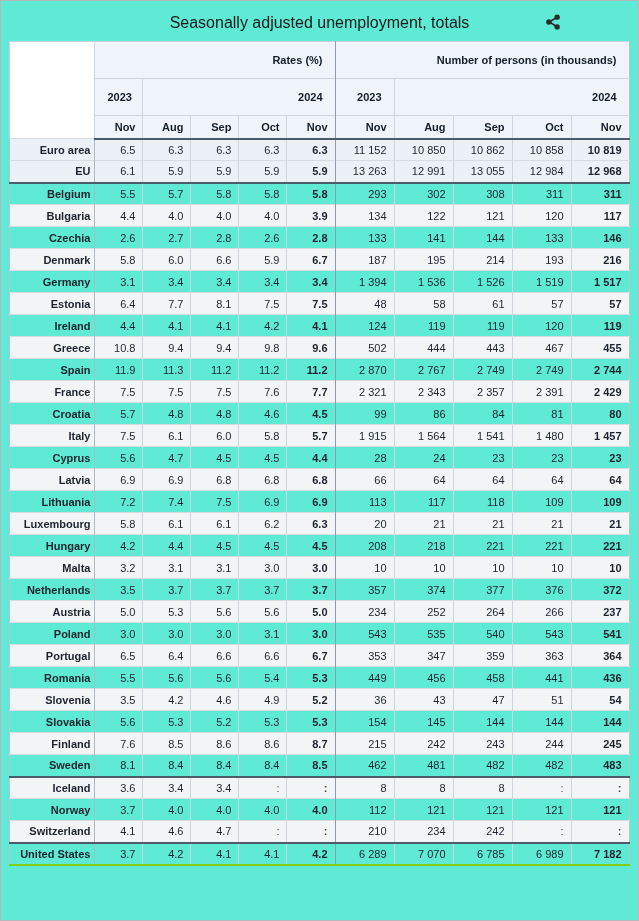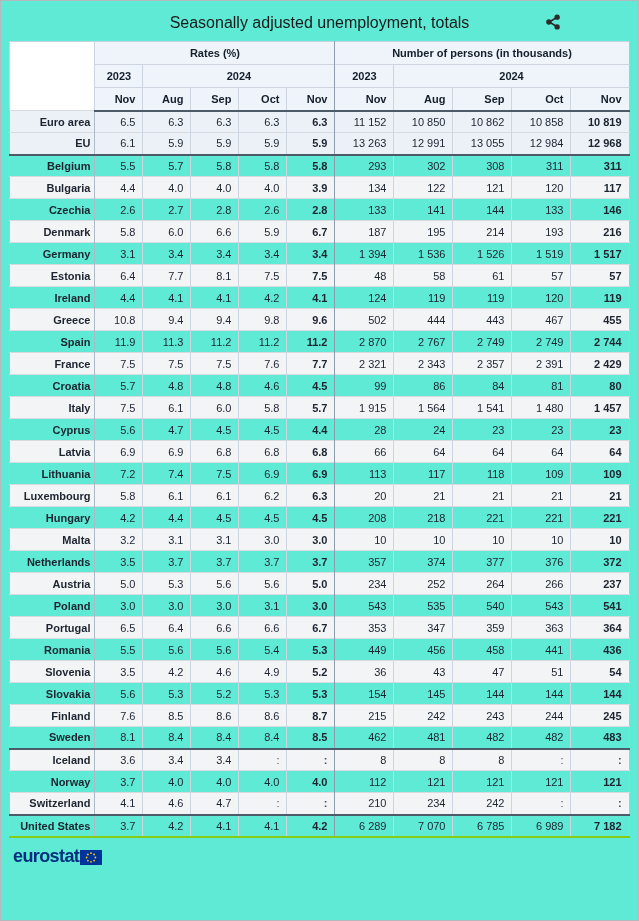--- a/index.html
+++ b/index.html
@@ -20,21 +20,21 @@
     border-collapse:collapse;table-layout:fixed;width:619px;margin:0 auto;
     font-size:11px;color:#1c2430;
     border-left:1px solid #b9c2cf;border-right:1px solid #b9c2cf;border-top:1px solid #c9d3df;
   }
   th,td{
     height:22px;padding:0 7px 0 0;text-align:right;font-weight:400;
     border-left:1px solid #ccd5e0;white-space:nowrap;overflow:hidden;
   }
   thead th{background:#eff3fa;font-weight:700;color:#141f2c;height:23px;}
   thead th.corner{background:#fff;}
-  thead th.grp,thead th.ctr{text-align:center;padding:0;}
+  thead th.grp,thead th.ctr{text-align:right;padding:12px;}
   thead tr + tr th{border-top:1px solid #ccd5e0;}
   thead tr:last-child th{border-bottom:2px solid #4d5a68;margin-top:20px;}
   th.rowlabel{text-align:right;padding:0 4px 0 6px;font-weight:700;border-left:none;}
   td.lsep{border-left:1px solid #aeb9c7;}
   .gsep{border-left:1px solid #8e9cae;}
   tbody tr th,tbody tr td{border-top:1px solid #d7dbdf;}
   tbody tr.sep th,tbody tr.sep td{border-top:2px solid #4d5a68;}
   tbody tr:last-child th,tbody tr:last-child td{border-bottom:2px solid #84cc16;}
   tbody tr.agg{background:#ecf1f8;}
   tbody tr.shade{background:#f3f4f6;}
@@ -533,30 +533,14 @@
           <td>7 070</td>
           <td>6 785</td>
           <td>6 989</td>
           <td class="last">7 182</td>
         </tr>
       </tbody>
     </table>
 
 
 
-  <div class="logo">
-    <span class="logo-text">eurostat</span>
-    <svg width="22" height="15" viewBox="0 0 22 15">
-      <rect x="0" y="0" width="22" height="15" fill="#003399"></rect>
-      <g fill="#ffcc00">
-        <circle cx="11" cy="3.2" r="0.9"></circle>
-        <circle cx="14.1" cy="4.4" r="0.9"></circle>
-        <circle cx="15.4" cy="7.5" r="0.9"></circle>
-        <circle cx="14.1" cy="10.6" r="0.9"></circle>
-        <circle cx="11" cy="11.8" r="0.9"></circle>
-        <circle cx="7.9" cy="10.6" r="0.9"></circle>
-        <circle cx="6.6" cy="7.5" r="0.9"></circle>
-        <circle cx="7.9" cy="4.4" r="0.9"></circle>
-      </g>
-    </svg>
-  </div>
 
 </div>
 
 </body></html>

